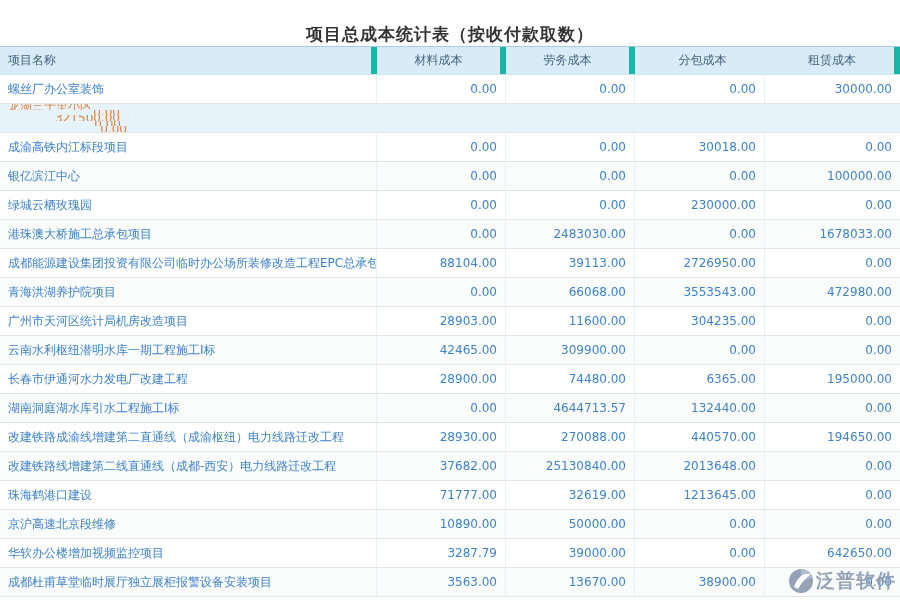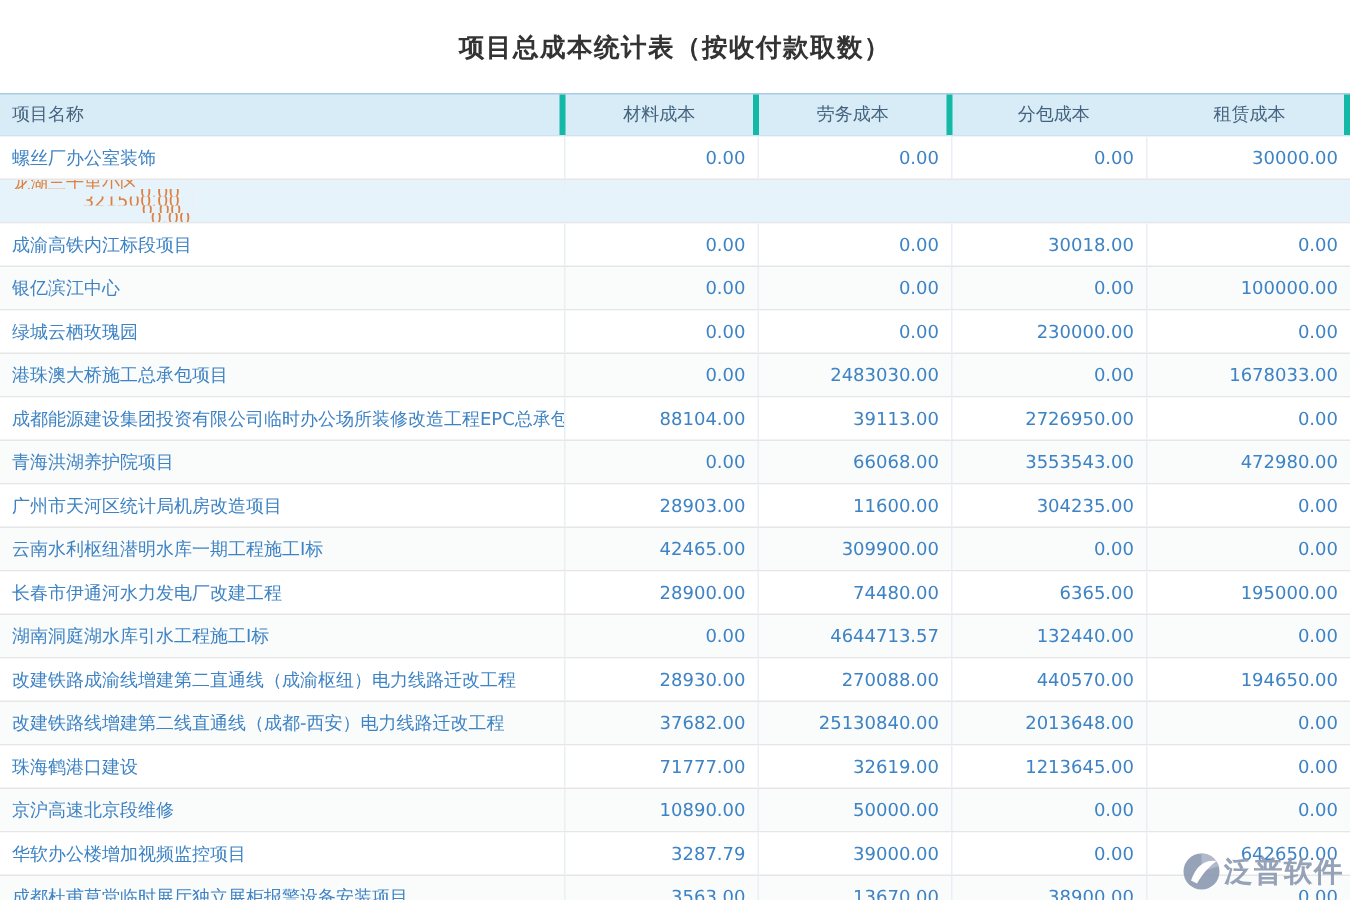--- a/index.html
+++ b/index.html
@@ -5,38 +5,38 @@
   * { margin: 0; padding: 0; box-sizing: border-box; }
   html, body { background: #fff; }
   body { font-family: "DejaVu Sans", "Liberation Sans", sans-serif; }
   .page {
     position: relative;
     width: 900px; height: 600px;
     background: #ffffff;
     overflow: hidden;
   }
   .title-bar {
-    height: 62px;
-    display: flex; align-items: center; justify-content: center; font-family: Liberation Serif, serif;
+    height: 46px;
+    display: flex; align-items: flex-end; justify-content: center; font-family: Liberation Serif, serif;
   }
   .page-title {
     font-size: 17px; font-weight: bold; color: #333333;
     letter-spacing: 1px;
   }
   .grid { width: 900px; }
   .thead {
     display: flex; height: 29px;
     background: #d8ecf8;
     border-top: 1px solid #a9cce4;
     border-bottom: 1px solid #cfe2ef;
   }
   .thead .cell {
     display: flex; align-items: center; justify-content: center;
     font-size: 12px; color: #44637d;
-    border-right: 4px solid #14b8a6;
+    border-right: 6px solid #14b8a6;
     height: 100%;
   }
   .thead .cell.last { border-right: none; }
   .row {
     display: flex; height: 29px;
     background: #ffffff;
     border-bottom: 1px solid #e6e6e6;
   }
   .row:nth-child(even) { background: #fafbfb; }
   .row .cell {

